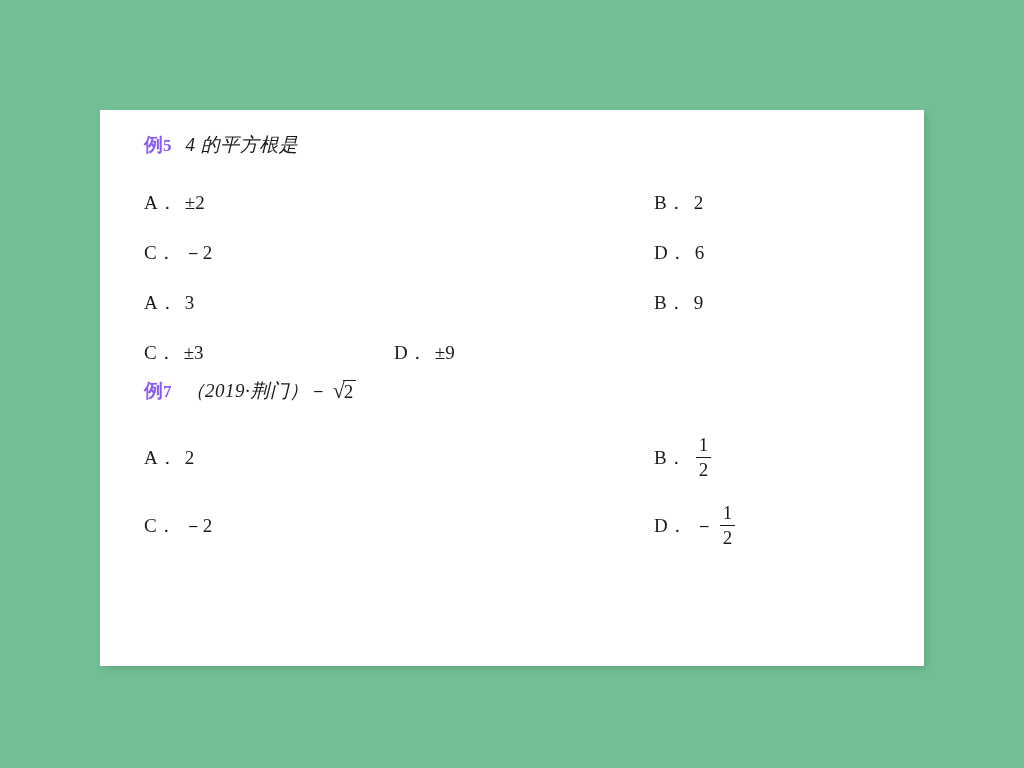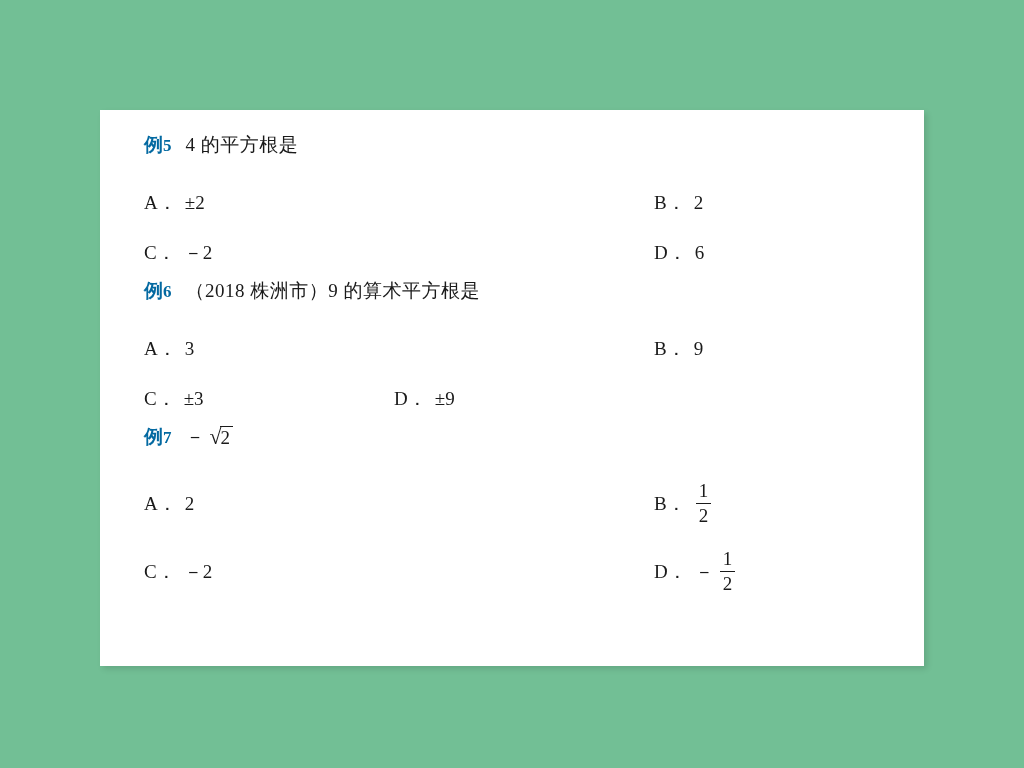--- a/index.html
+++ b/index.html
@@ -33,30 +33,31 @@
     margin-bottom: 0;
   }
   .stem {
     display: flex;
     align-items: baseline;
     font-size: 19px;
     color: #1a1a1a;
     height: 46px;
   }
   .stem-label {
-    color: #0369a1;
+    color: #8b5cf6;
     font-weight: bold;
     margin-right: 14px;
     white-space: nowrap;
   }
   .stem-label .num {
     font-size: 17px;
   }
   .stem-text {
     letter-spacing: 0.5px;
+    font-style: italic;
   }
   .options {
     display: flex;
     height: 50px;
     align-items: center;
     font-size: 19px;
     color: #1a1a1a;
   }
   .options.tall {
     height: 68px;
@@ -150,26 +151,20 @@
           <span class="opt-val">－2</span>
         </div>
         <div class="opt">
           <span class="opt-label">D．</span>
           <span class="opt-val">6</span>
         </div>
       </div>
     </div>
 
     <div class="problem">
-      <div class="stem">
-        <span class="stem-label">
-          <span>例</span><span class="num">6</span>
-        </span>
-        <span class="stem-text">（2018 株洲市）9 的算术平方根是</span>
-      </div>
       <div class="options">
         <div class="opt opt-left">
           <span class="opt-label">A．</span>
           <span class="opt-val">3</span>
         </div>
         <div class="opt">
           <span class="opt-label">B．</span>
           <span class="opt-val">9</span>
         </div>
       </div>
@@ -183,20 +178,21 @@
           <span class="opt-val">±9</span>
         </div>
       </div>
     </div>
 
     <div class="problem">
       <div class="stem">
         <span class="stem-label">
           <span>例</span><span class="num">7</span>
         </span>
+        <span class="stem-text">（2019·荆门）</span>
         <span class="neg-sign">－</span>
           <span class="sqrt">
             <span class="radical">√</span>
             <span class="radicand">2</span>
           </span>
       </div>
       <div class="options tall">
         <div class="opt opt-left">
           <span class="opt-label">A．</span>
           <span class="opt-val">2</span>

